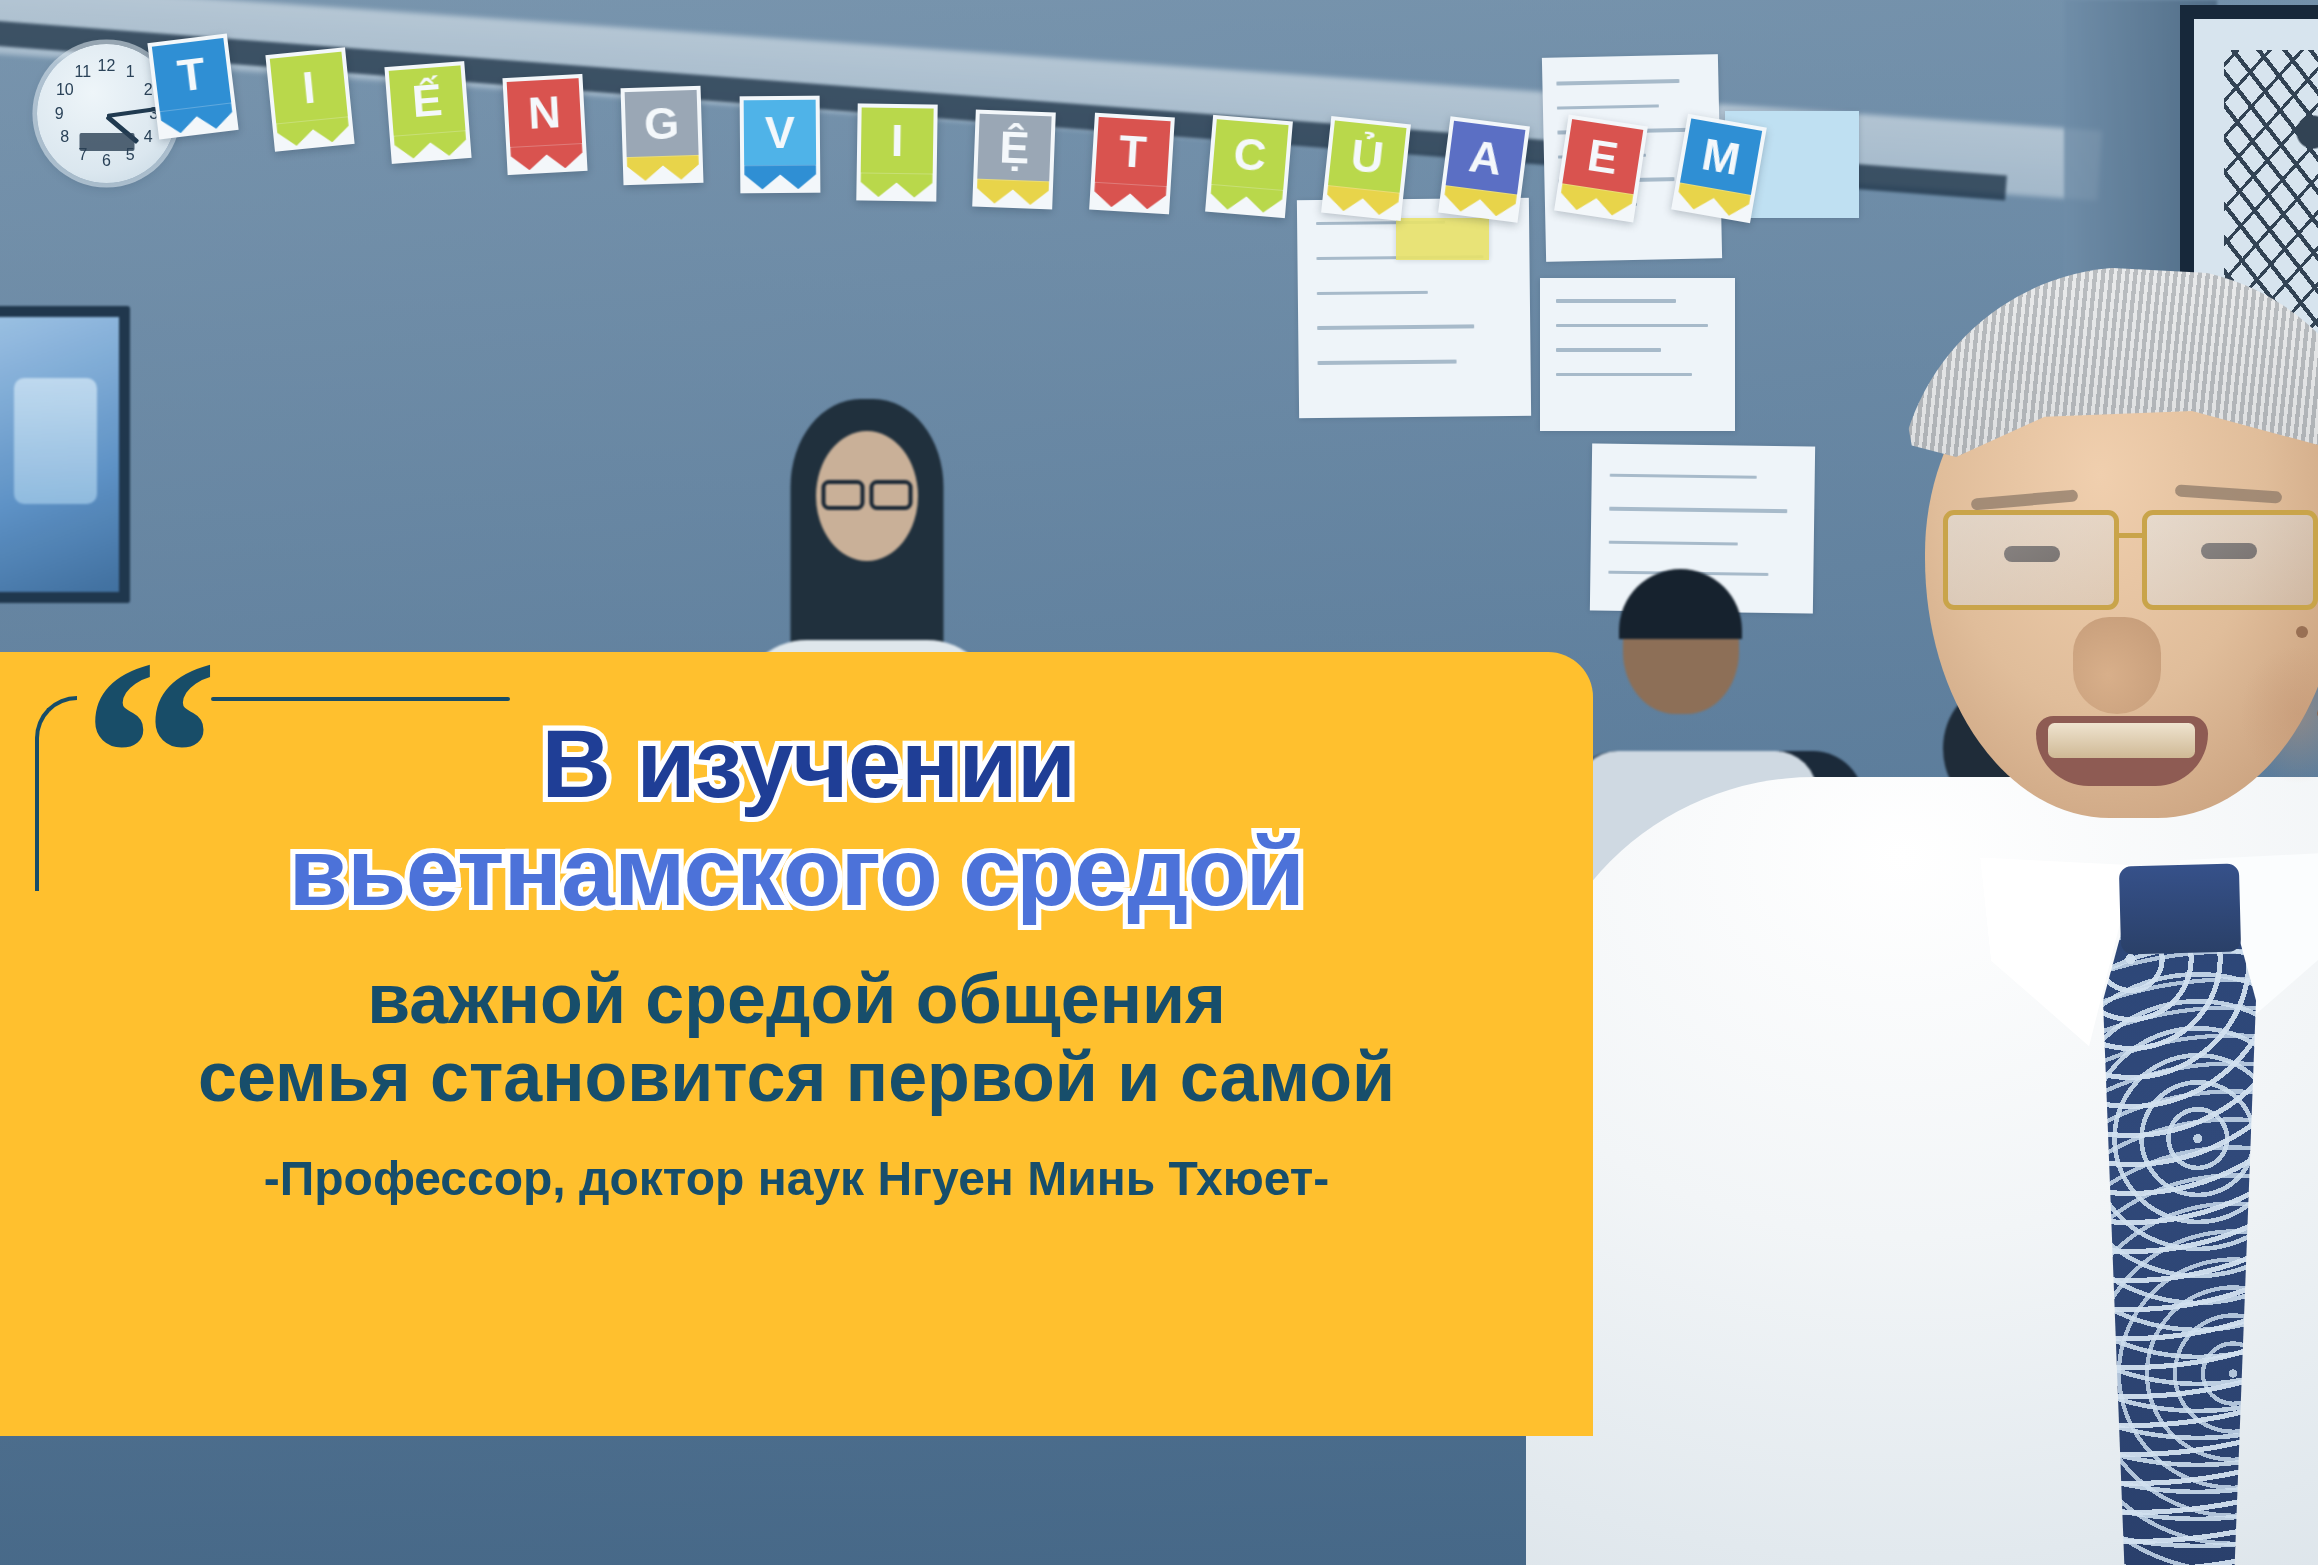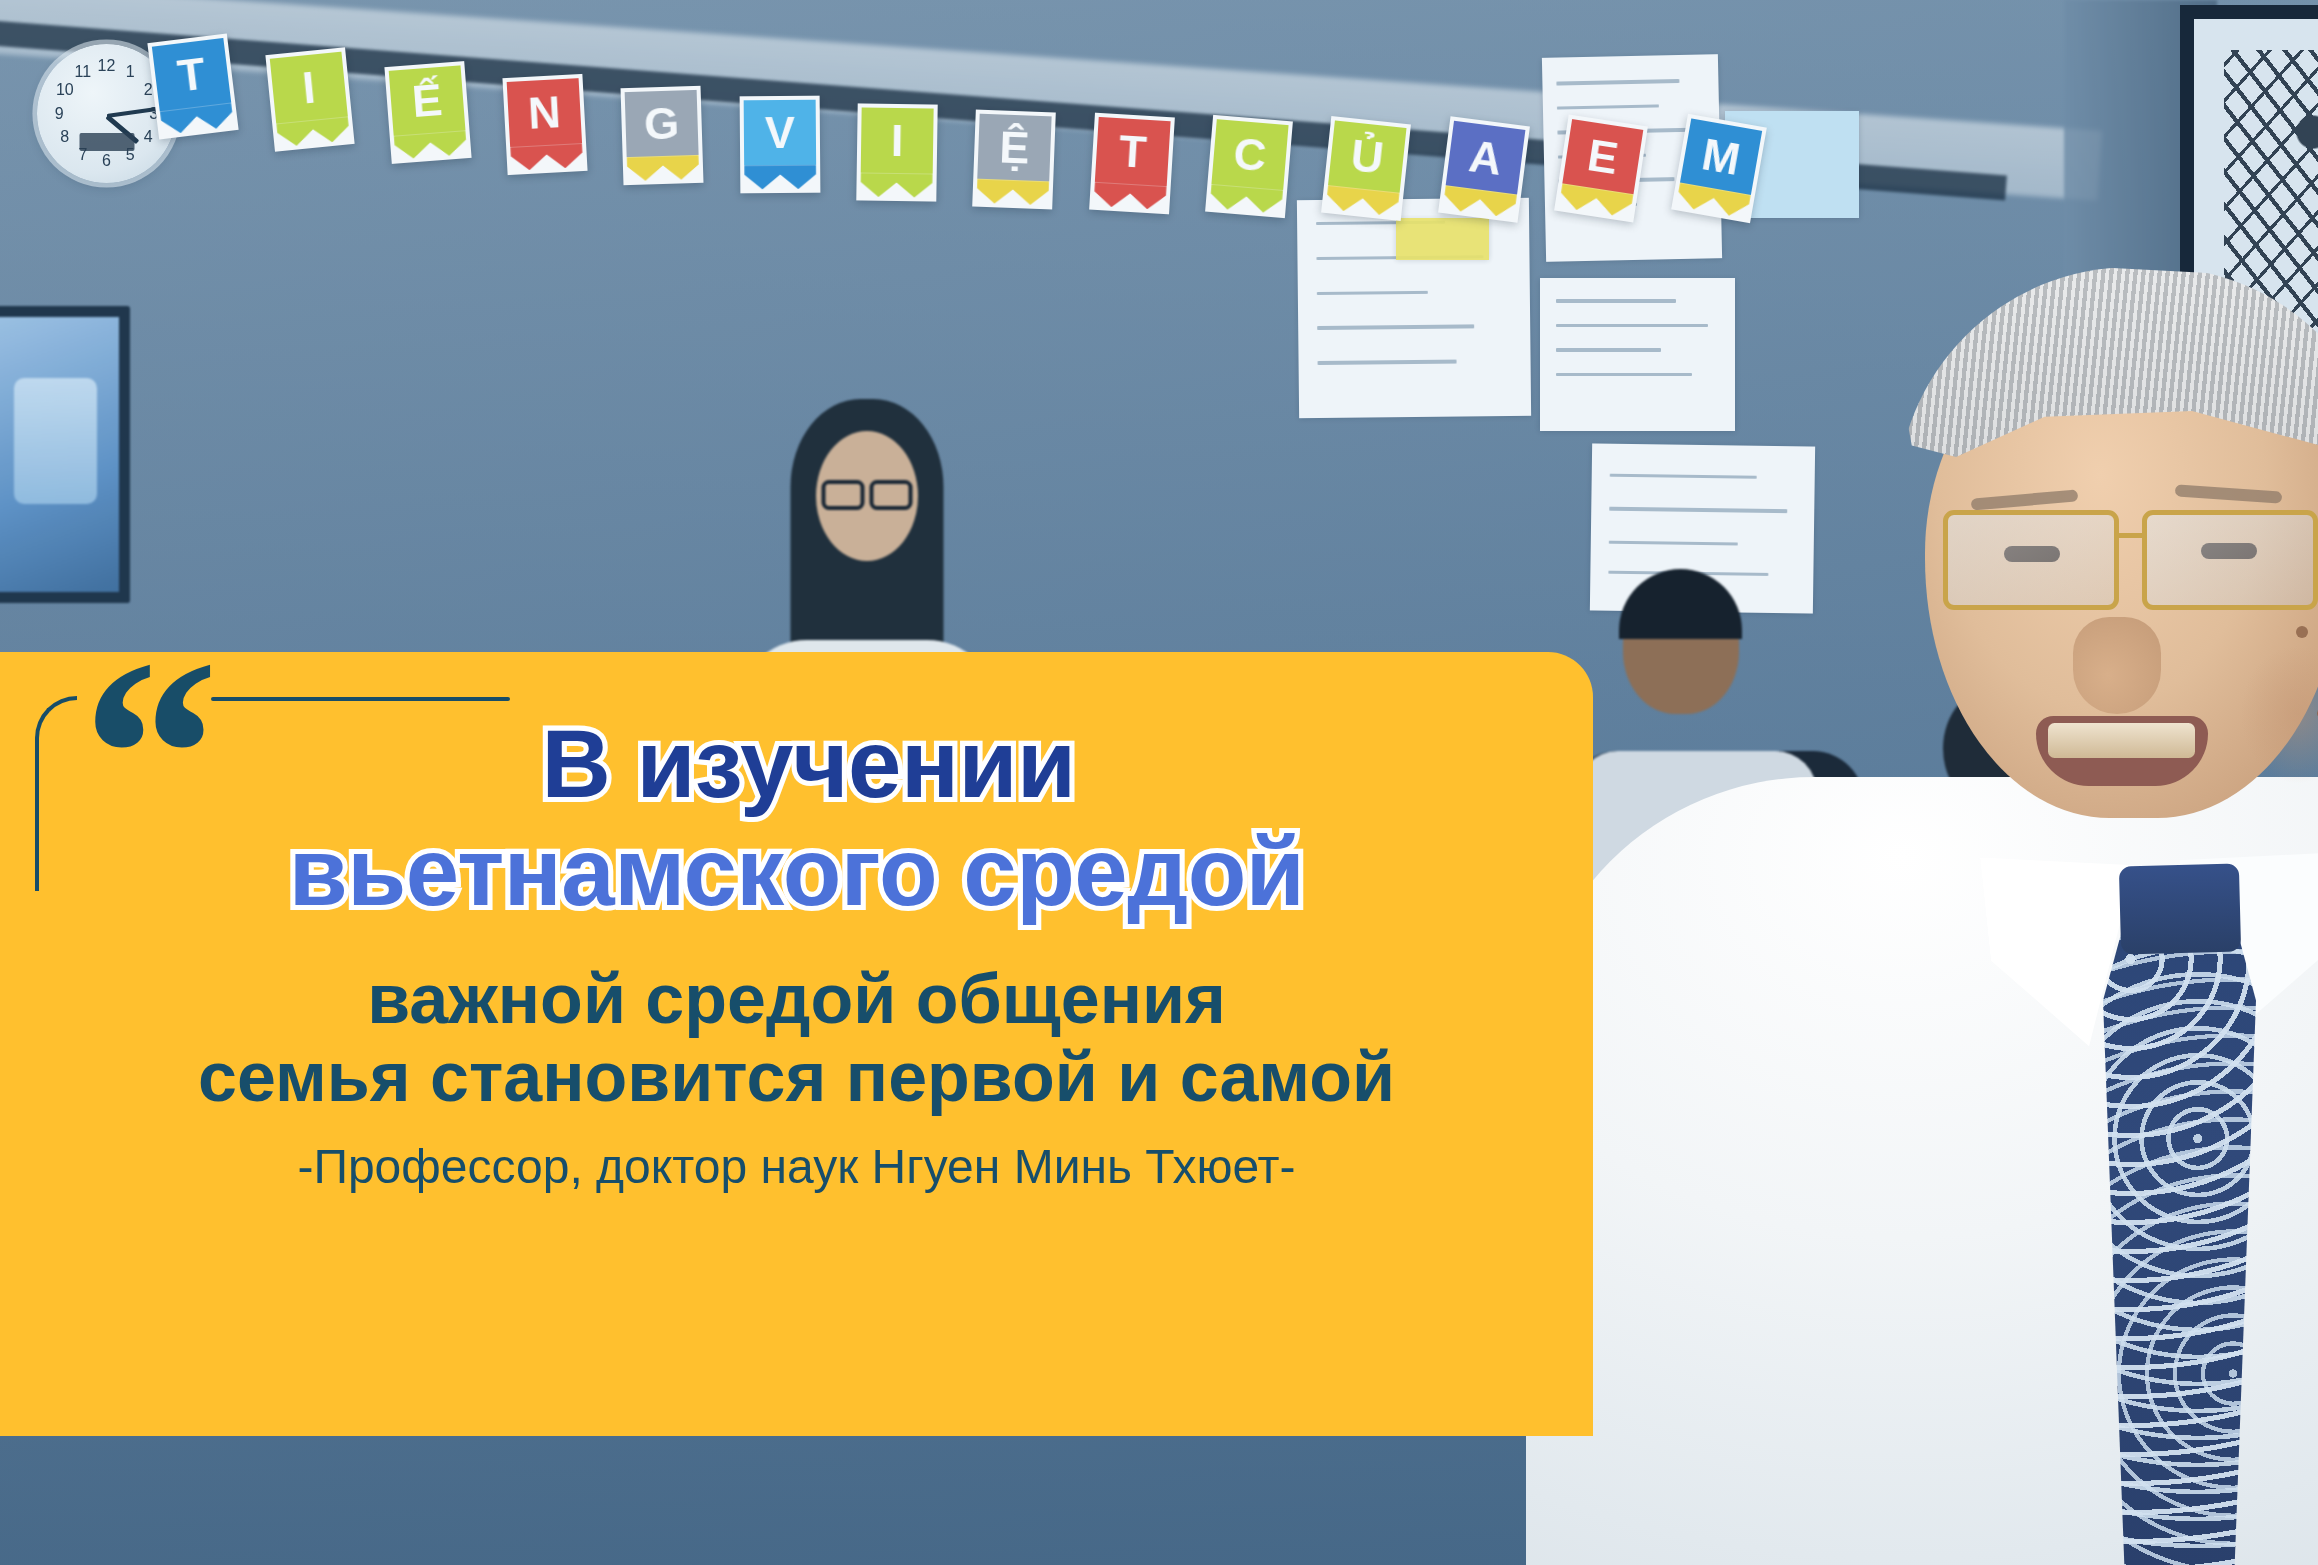--- a/index.html
+++ b/index.html
@@ -301,22 +301,22 @@
     margin-top:10.2px;
     font-size:96px;
     color:#4C72D9;
   }
   #sub{
     margin-top:39px;
     font-size:70px; font-weight:700; line-height:1.12;
     color:#174E6B; text-align:center;
   }
   #attr{
-    margin-top:22px;
-    font-size:48px; font-weight:400;
+    margin-top:34px;
+    font-size:48px; font-weight:700;
     color:#174E6B; text-align:center; white-space:nowrap;
   }
 </style>
 </head>
 <body>
 
 <div id="stage">
 
   <div id="bg"></div>
   <div id="ceilingstrip"></div>

